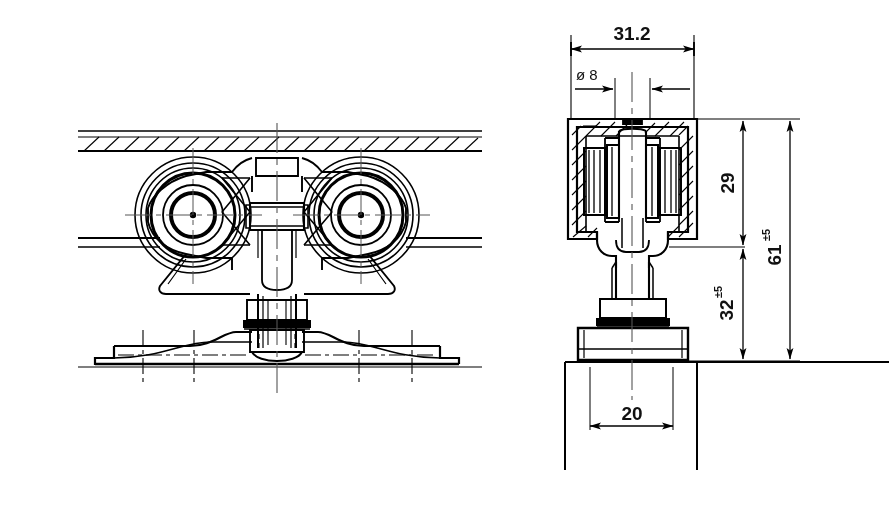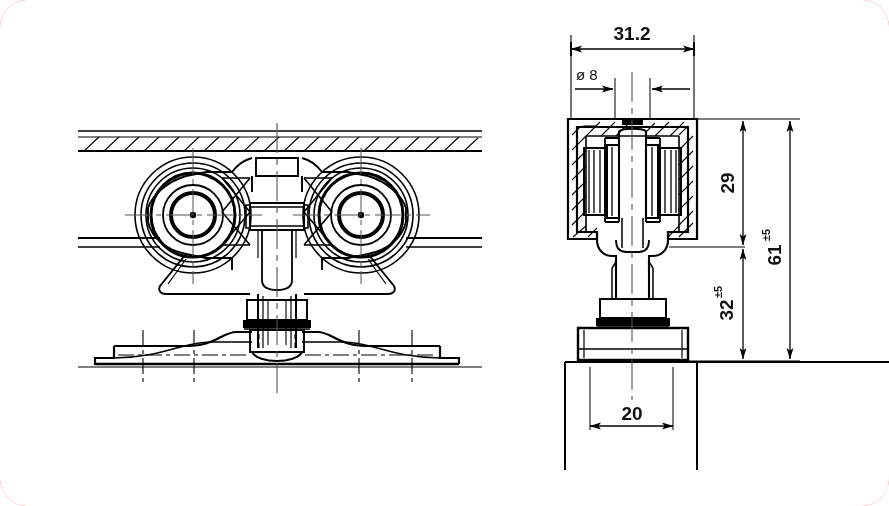--- a/index.html
+++ b/index.html
@@ -9,21 +9,20 @@
   }
   body {
     font-family: "Liberation Sans", sans-serif;
   }
   #drawing-root {
     position: relative;
     width: 889px;
     height: 506px;
     background: #ef4444;
     overflow: hidden;
-    border-radius: 27px;
   }
   #drawing-svg {
     display: block;
     width: 889px;
     height: 506px;
   }
   .dim-text {
     font-family: "Liberation Sans", sans-serif;
     font-weight: bold;
     font-size: 19px;

